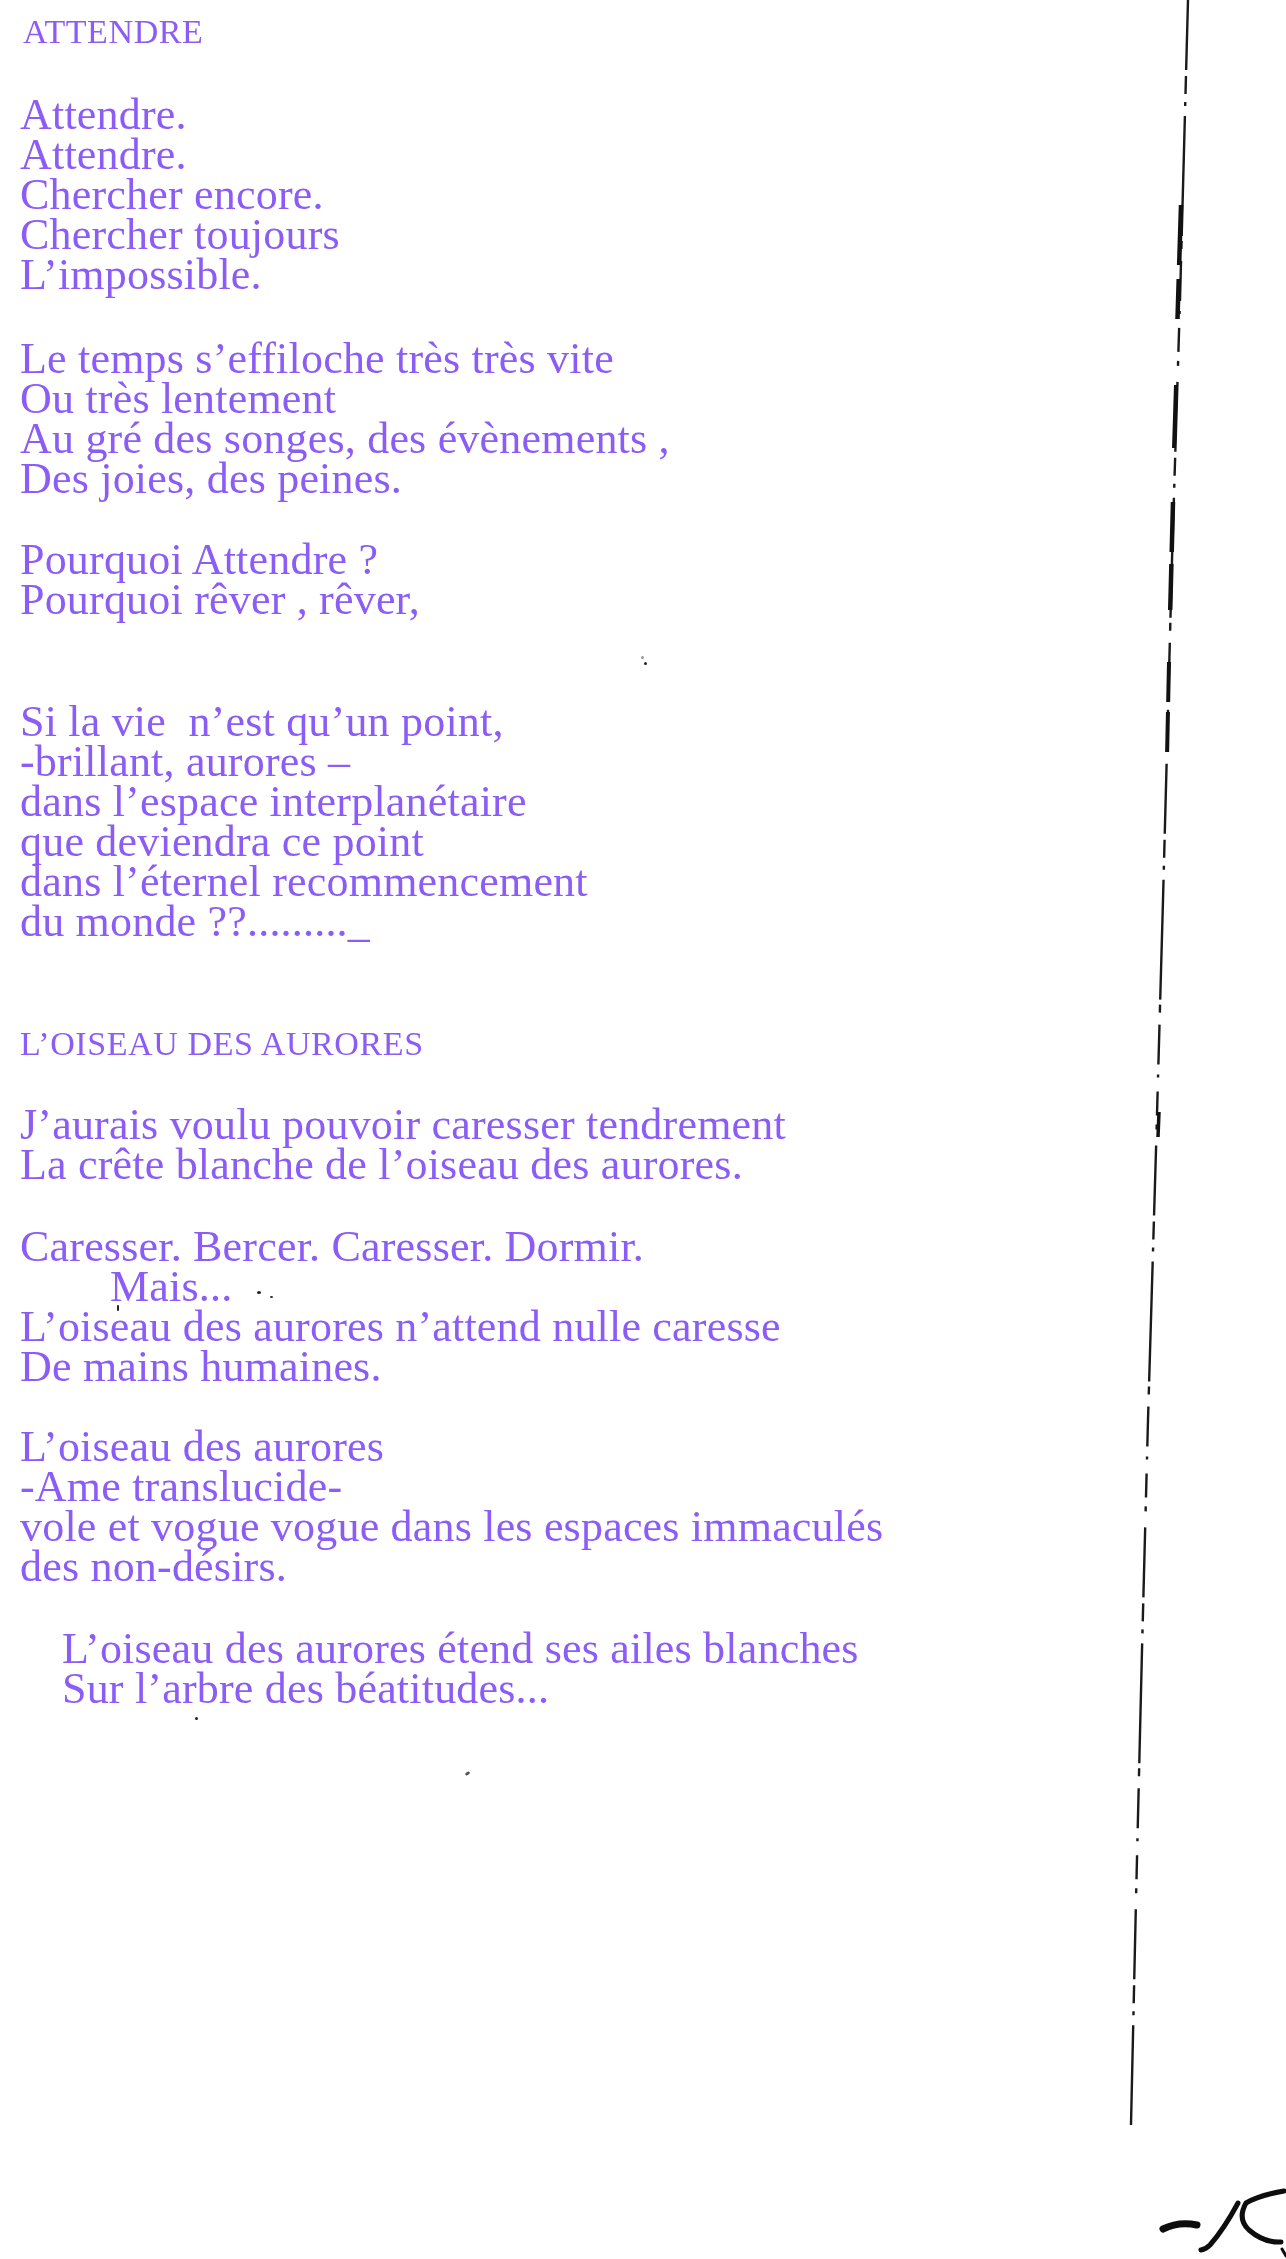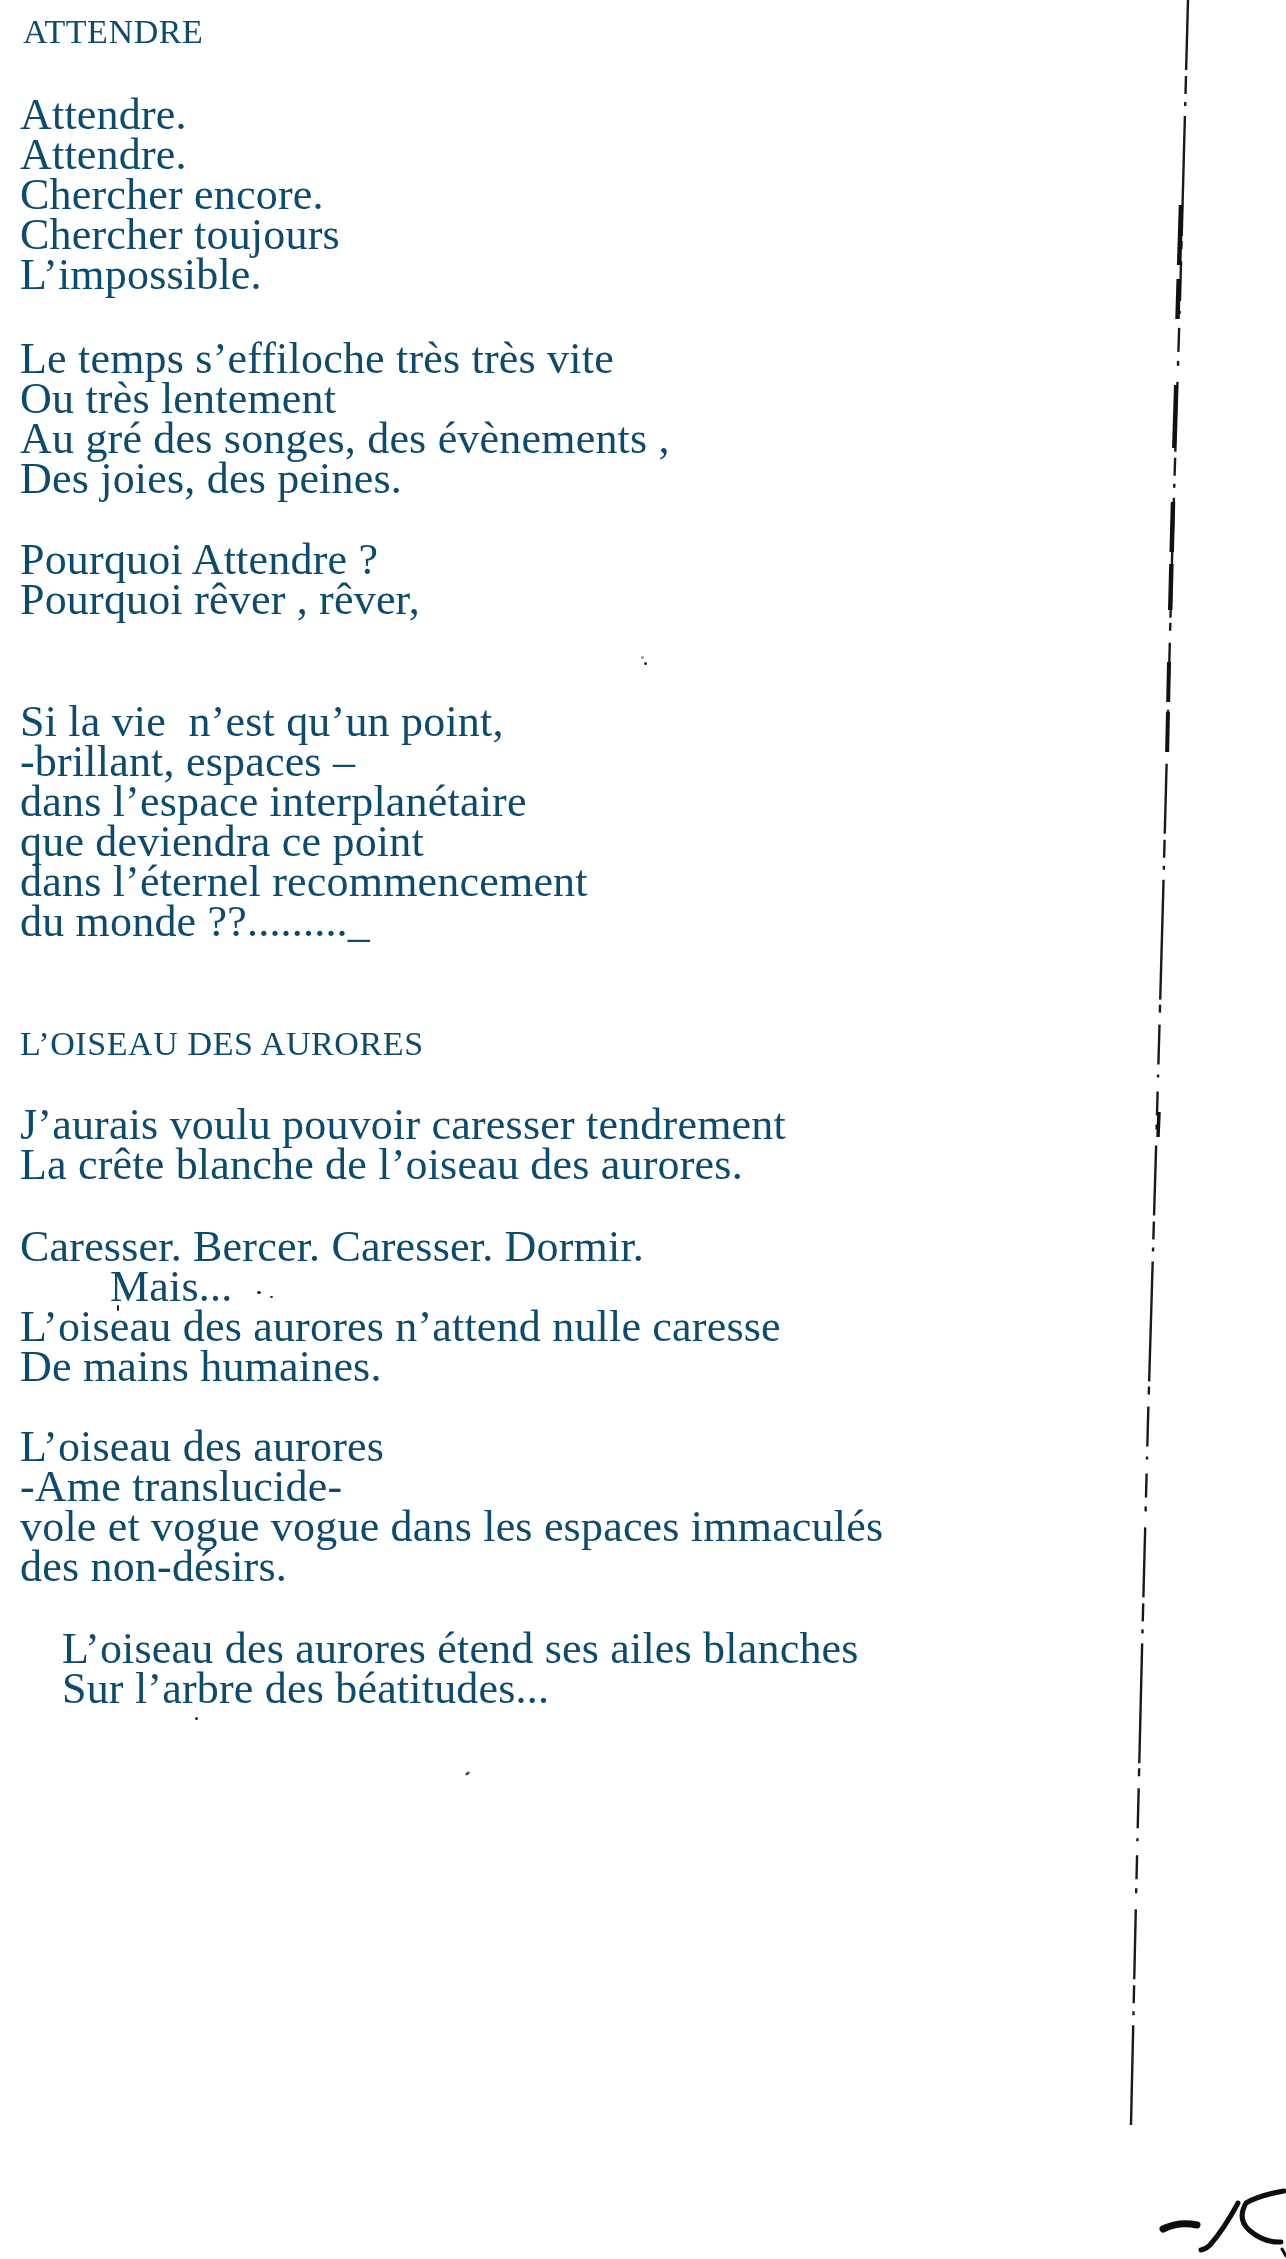--- a/index.html
+++ b/index.html
@@ -7,21 +7,21 @@
     padding: 0;
     background: #ffffff;
   }
   .page {
     position: relative;
     width: 1286px;
     height: 2259px;
     background: #ffffff;
     overflow: hidden;
     font-family: "Liberation Serif", "DejaVu Serif", serif;
-    color: #0c4a6e;
+    color: #8b5cf6;
   }
   .poem-title {
     position: absolute;
     margin: 0;
     font-size: 34px;
     font-weight: normal;
     line-height: 40px;
     letter-spacing: 0.6px;
     white-space: pre;
   }
@@ -84,21 +84,21 @@
     <div class="line">Des joies, des peines.</div>
   </div>
 
   <div class="stanza" id="stanza-c">
     <div class="line">Pourquoi Attendre ?</div>
     <div class="line">Pourquoi rêver , rêver,</div>
   </div>
 
   <div class="stanza" id="stanza-d">
     <div class="line">Si la vie  n’est qu’un point,</div>
-    <div class="line">-brillant, espaces –</div>
+    <div class="line">-brillant, aurores –</div>
     <div class="line">dans l’espace interplanétaire</div>
     <div class="line">que deviendra ce point</div>
     <div class="line">dans l’éternel recommencement</div>
     <div class="line">du monde ??........._</div>
   </div>
 
   <h1 class="poem-title" id="title-2">L’OISEAU DES AURORES</h1>
 
   <div class="stanza" id="stanza-e">
     <div class="line">J’aurais voulu pouvoir caresser tendrement</div>

